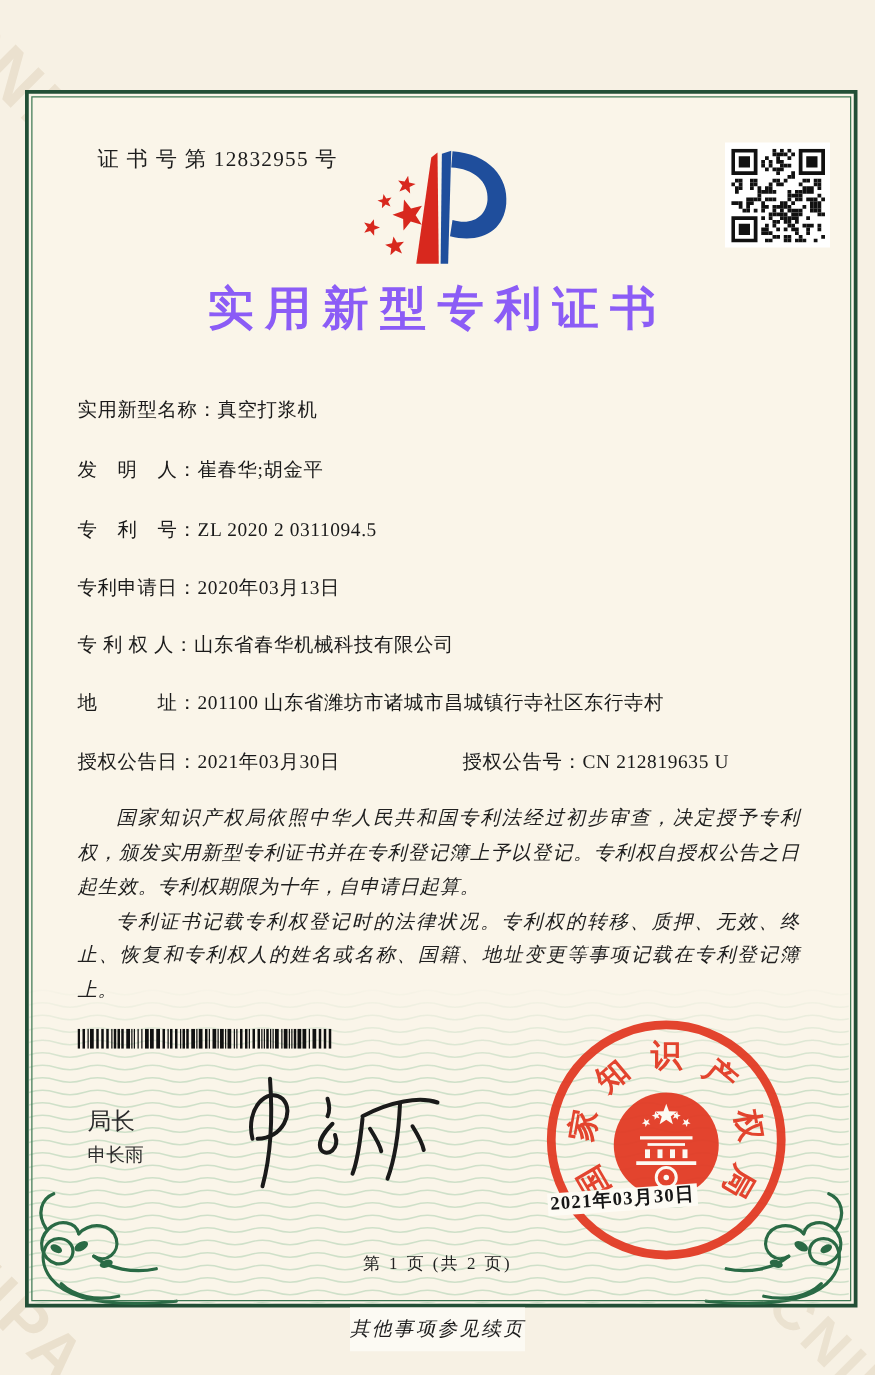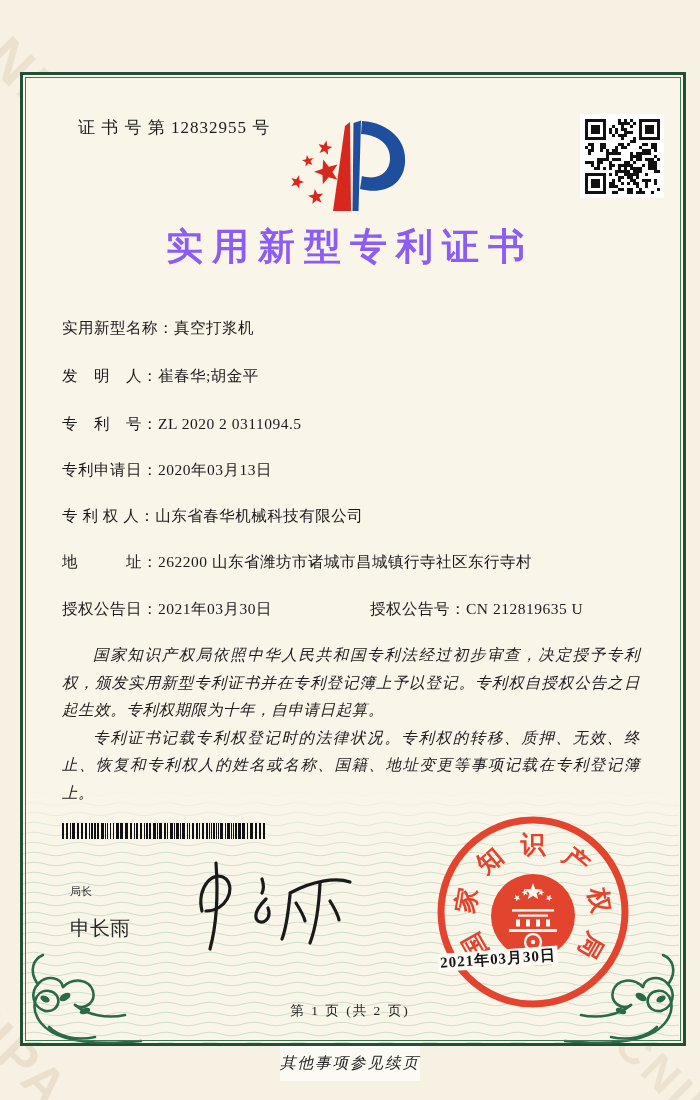--- a/index.html
+++ b/index.html
@@ -34,23 +34,23 @@
   .frow{position:absolute;left:0;width:100%;white-space:nowrap;letter-spacing:.5px;}
   .frow .lbl{display:inline-block;}
   .pair2{position:absolute;left:308px;top:0;}
 
   .paras{position:absolute;left:62px;top:641px;width:578px;font-size:15.5px;line-height:27.5px;
          color:#202020;font-style:italic;text-align:justify;letter-spacing:.6px;}
   .paras p{margin:0;text-indent:2em;}
 
   .barcode{position:absolute;left:62px;top:823px;width:206px;height:16px;}
 
-  .sig-title{position:absolute;left:70px;top:884px;font-size:11px;color:#2b2b2b;
+  .sig-title{position:absolute;left:70px;top:884px;font-size:19px;color:#2b2b2b;
              font-family:"Liberation Sans","DejaVu Sans",sans-serif;}
-  .sig-name{position:absolute;left:70px;top:915px;font-size:20px;color:#2b2b2b;
+  .sig-name{position:absolute;left:70px;top:915px;font-size:15px;color:#2b2b2b;
             font-family:"Liberation Sans","DejaVu Sans",sans-serif;}
   .signature{position:absolute;left:178px;top:853px;}
 
   .seal{position:absolute;left:430px;top:813px;opacity:.95;}
   .seal text{fill:#e23b25;font-size:25px;font-weight:700;
              font-family:"Liberation Serif","DejaVu Serif",serif;}
   .seal-date{position:absolute;left:438px;top:948px;width:170px;transform:rotate(-4deg);
              font-size:15px;font-weight:700;color:#161616;letter-spacing:1px;}
   .seal-date span{background:#fdfbf4;padding:1px 2px;}
 
@@ -353,21 +353,21 @@
   </div>
 
   <div class="title">实用新型专利证书</div>
 
   <div class="fields">
     <div class="frow" style="top:0"><span class="lbl">实用新型名称：</span><span>真空打浆机</span></div>
     <div class="frow" style="top:48px"><span class="lbl">发　明　人：</span><span>崔春华;胡金平</span></div>
     <div class="frow" style="top:96px"><span class="lbl">专　利　号：</span><span>ZL 2020 2 0311094.5</span></div>
     <div class="frow" style="top:142px"><span class="lbl">专利申请日：</span><span>2020年03月13日</span></div>
     <div class="frow" style="top:188px"><span class="lbl">专 利 权 人：</span><span>山东省春华机械科技有限公司</span></div>
-    <div class="frow" style="top:234px"><span class="lbl">地　　　址：</span><span>262200 山东省潍坊市诸城市昌城镇行寺社区东行寺村</span></div>
+    <div class="frow" style="top:234px"><span class="lbl">地　　　址：</span><span>201100 山东省潍坊市诸城市昌城镇行寺社区东行寺村</span></div>
     <div class="frow" style="top:281px">
       <span class="lbl">授权公告日：</span><span>2021年03月30日</span>
       <span class="pair2"><span class="lbl">授权公告号：</span><span>CN 212819635 U</span></span>
     </div>
   </div>
 
   <div class="paras">
     <p>国家知识产权局依照中华人民共和国专利法经过初步审查，决定授予专利权，颁发实用新型专利证书并在专利登记簿上予以登记。专利权自授权公告之日起生效。专利权期限为十年，自申请日起算。</p>
     <p>专利证书记载专利权登记时的法律状况。专利权的转移、质押、无效、终止、恢复和专利权人的姓名或名称、国籍、地址变更等事项记载在专利登记簿上。</p>
   </div>

